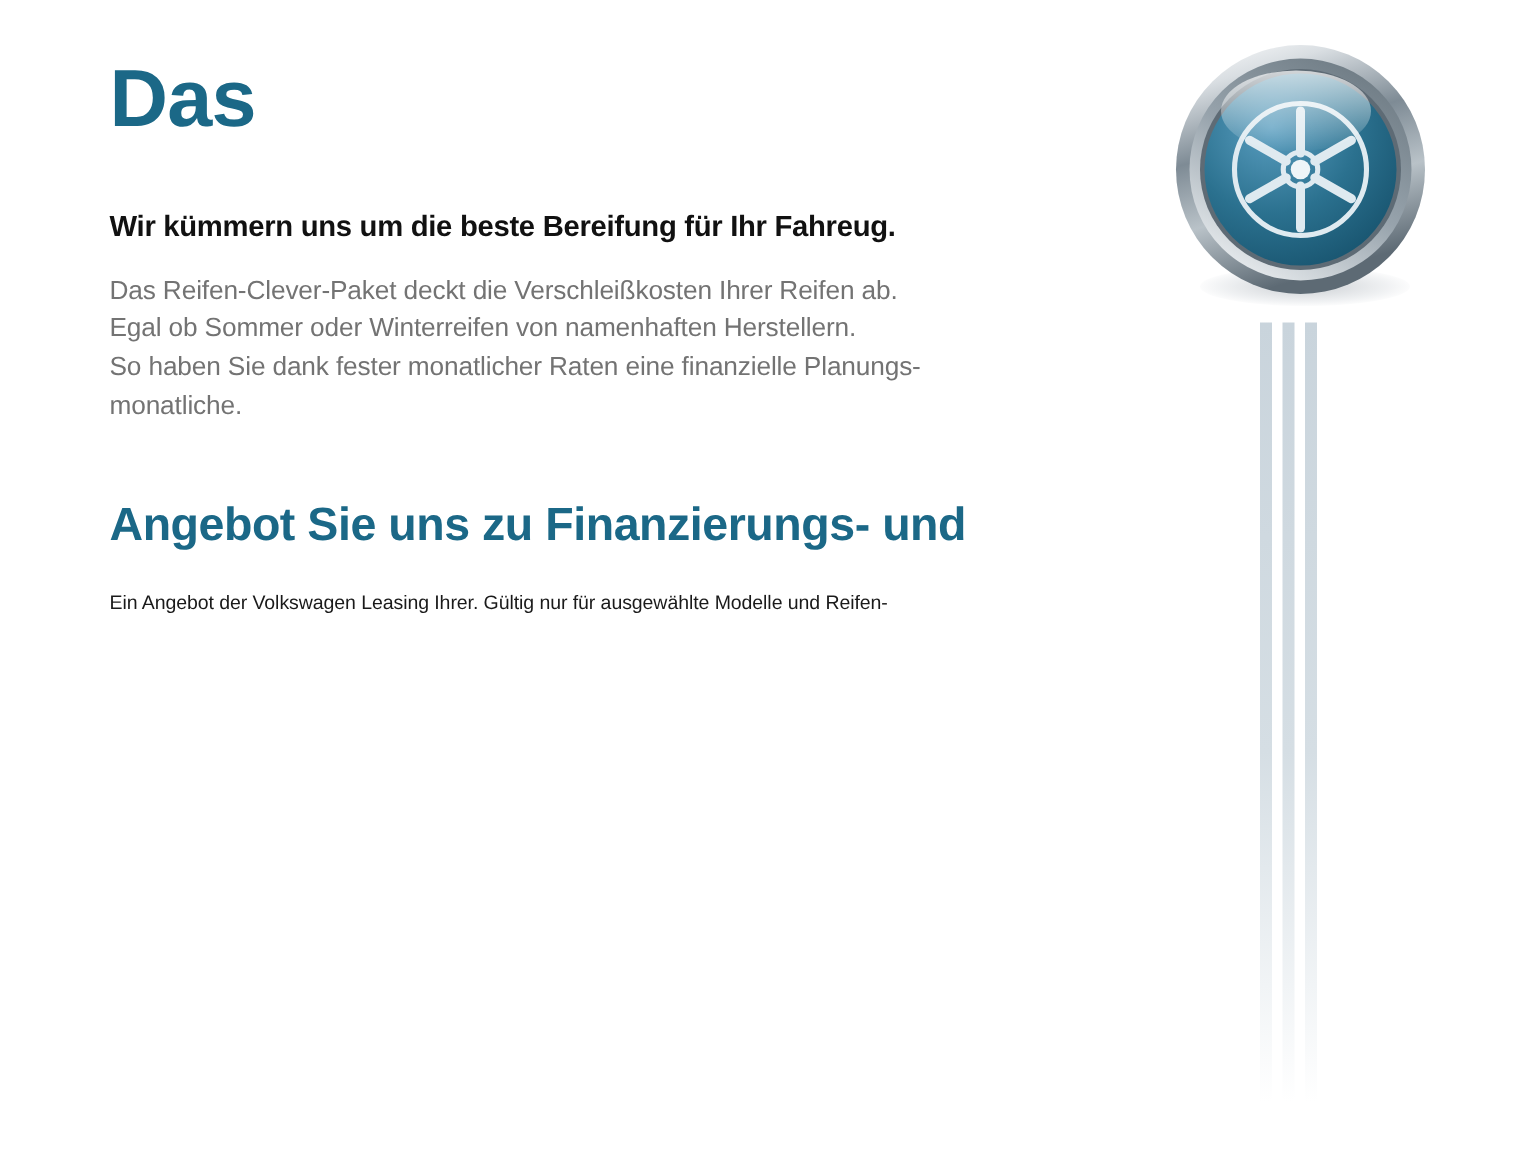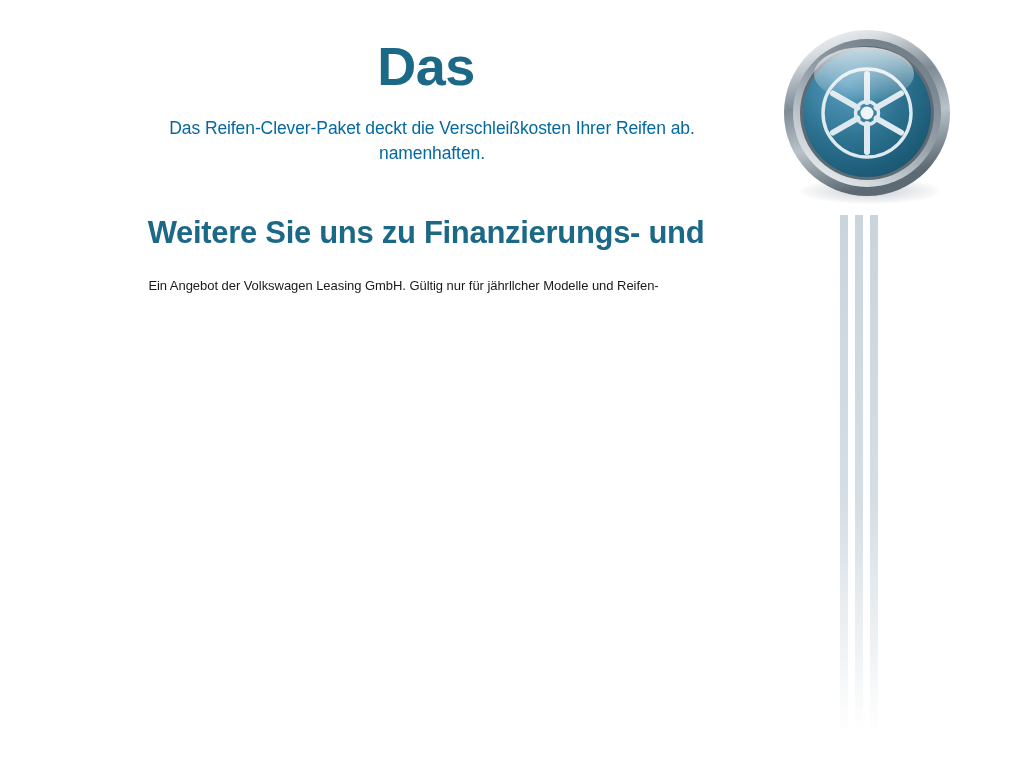--- a/index.html
+++ b/index.html
@@ -54,24 +54,23 @@
     top: 178px;
     width: 140px;
     height: 26px;
     border-radius: 50%;
     background: radial-gradient(ellipse at center, rgba(120,130,140,0.38) 0%, rgba(160,170,180,0.16) 55%, rgba(255,255,255,0) 75%);
   }
 
   
   .content {
     position: absolute;
-    left: 96px;
+    left: 73px;
     top: 36px;
     width: 660px;
-    text-align: center;
   }
 
   h1.title {
     margin: 0;
     color: #1b6887;
     font-size: 54px;
     line-height: 1.14;
     font-weight: bold;
     letter-spacing: -0.5px;
   }
@@ -79,22 +78,22 @@
 
   .lead {
     margin: 42px 0 0 0;
     color: #111111;
     font-size: 19.5px;
     font-weight: bold;
     letter-spacing: -0.2px;
   }
 
   .body-copy {
-    margin: 18px 0 0 12px;
-    color: #0369a1;
+    margin: 18px 0 0 0;
+    color: #737373;
     font-size: 17.5px;
     line-height: 1.48;
     letter-spacing: -0.1px;
   }
   .body-copy .line { display: block; }
 
   h2.cta {
     margin: 46px 0 0 0;
     color: #1b6887;
     font-size: 31px;
@@ -180,28 +179,31 @@
       <ellipse cx="82" cy="46" rx="50" ry="27" fill="url(#gloss)"></ellipse>
     </svg>
   </div>
 
   <div class="content">
 
     <h1 class="title">
       <span class="line">Das</span>
     </h1>
 
+    <p class="lead">Wir kümmern uns um die beste Bereifung für Ihr Fahreug.</p>
 
     <p class="body-copy">
       <span class="line">Das Reifen-Clever-Paket deckt die Verschleißkosten Ihrer Reifen ab.</span>
-      <span class="line">namenhaften.</span>
+      <span class="line">Egal ob Sommer oder Winterreifen von namenhaften Herstellern.</span>
+      <span class="line">So haben Sie dank fester monatlicher Raten eine finanzielle Planungs-</span>
+      <span class="line">monatliche.</span>
     </p>
 
     <h2 class="cta">
-      <span class="line">Weitere Sie uns zu Finanzierungs- und</span>
+      <span class="line">Angebot Sie uns zu Finanzierungs- und</span>
     </h2>
 
     <p class="fineprint">
-      <span class="line">Ein Angebot der Volkswagen Leasing GmbH. Gültig nur für jährllcher Modelle und Reifen-</span>
+      <span class="line">Ein Angebot der Volkswagen Leasing Ihrer. Gültig nur für ausgewählte Modelle und Reifen-</span>
     </p>
 
   </div>
 </div>
 
 </body></html>

